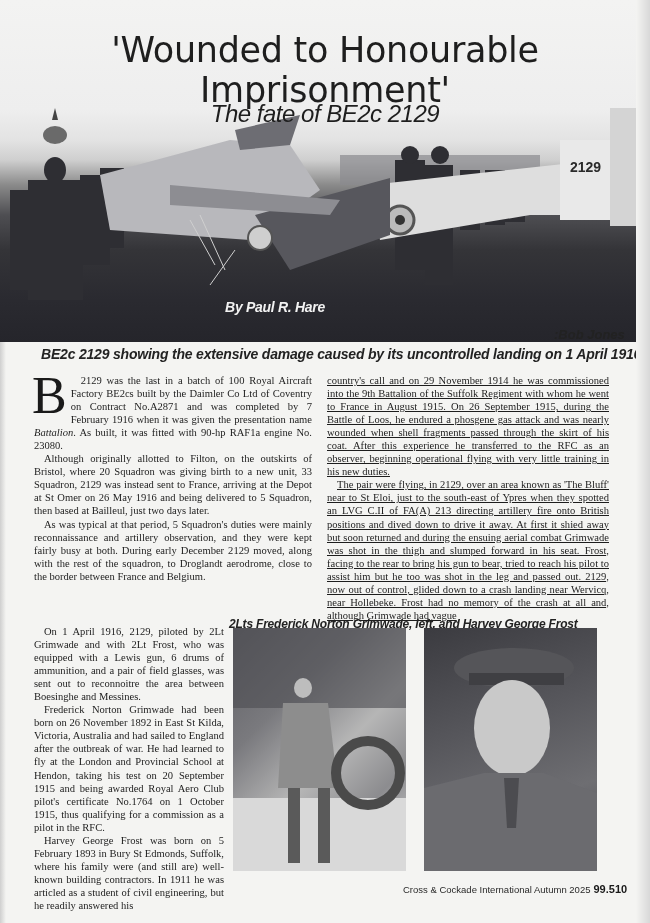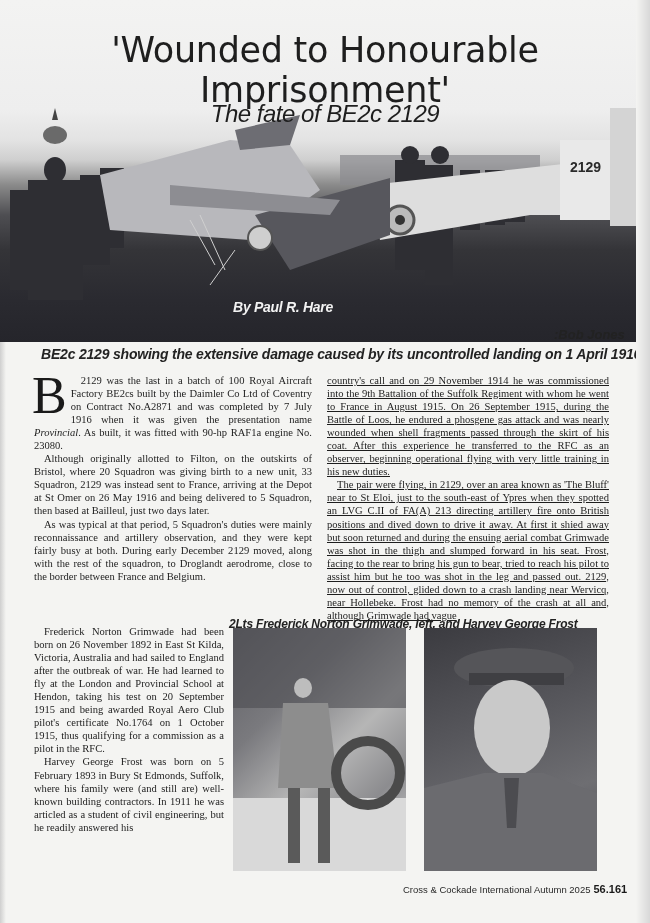--- a/index.html
+++ b/index.html
@@ -36,21 +36,21 @@
   }
   .subtitle {
     position:absolute; left:0; width:650px; top:76px;
     text-align:center;
     font-family:"Liberation Sans", "DejaVu Sans", sans-serif;
     font-style:italic; font-size:24px; color:#1e1e1e;
     letter-spacing:-0.5px;
     margin-top:24px;
   }
   .byline {
-    position:absolute; left:8px; width:550px; top:299px;
+    position:absolute; left:0; width:550px; top:299px;
     text-align:center;
     font-family:"Liberation Sans", sans-serif;
     font-style:italic; font-weight:bold; font-size:14px; color:#f2f2f2;
     letter-spacing:-0.3px;
   }
   .caption-main {
     position:absolute; left:41px; top:346px;
     font-family:"Liberation Sans", sans-serif;
     font-style:italic; font-size:14px; font-weight:bold; color:#222;
     letter-spacing:-0.2px;
@@ -143,26 +143,27 @@
   <div class="title">'Wounded to Honourable Imprisonment'</div>
   <div class="subtitle">The fate of BE2c 2129</div>
   <div class="byline">By Paul R. Hare</div>
 </div>
 
 <div class="caption-main">BE2c 2129 showing the extensive damage caused by its uncontrolled landing on 1 April 1916</div>
 <div class="caption-credit">:Bob Jones</div>
 
 <div class="col col-left">
   <p class="first"><span class="dropcap">B</span></p>
-  <p><span>2129 was the last in a batch of 100 Royal Aircraft Factory BE2cs built by the Daimler Co Ltd of Coventry on Contract No.A2871 and was completed by 7 July 1916 when it was given the presentation name </span><i>Provincial</i><span>. As built, it was fitted with 90-hp RAF1a engine No. 23080.</span></p>
+  <p><span>2129 was the last in a batch of 100 Royal Aircraft Factory BE2cs built by the Daimler Co Ltd of Coventry on Contract No.A2871 and was completed by 7 February 1916 when it was given the presentation name </span><i>Battalion</i><span>. As built, it was fitted with 90-hp RAF1a engine No. 23080.</span></p>
   <p>Although originally allotted to Filton, on the outskirts of Bristol, where 20 Squadron was giving birth to a new unit, 33 Squadron, 2129 was instead sent to France, arriving at the Depot at St Omer on 26 May 1916 and being delivered to 5 Squadron, then based at Bailleul, just two days later.</p>
   <p>As was typical at that period, 5 Squadron's duties were mainly reconnaissance and artillery observation, and they were kept fairly busy at both. During early December 2129 moved, along with the rest of the squadron, to Droglandt aerodrome, close to the border between France and Belgium.</p>
 </div>
 
 <div class="col col-left-narrow">
+  <p>On 1 April 1916, 2129, piloted by 2Lt Grimwade and with 2Lt Frost, who was equipped with a Lewis gun, 6 drums of ammunition, and a pair of field glasses, was sent out to reconnoitre the area between Boesinghe and Messines.</p>
   <p>Frederick Norton Grimwade had been born on 26 November 1892 in East St Kilda, Victoria, Australia and had sailed to England after the outbreak of war. He had learned to fly at the London and Provincial School at Hendon, taking his test on 20 September 1915 and being awarded Royal Aero Club pilot's certificate No.1764 on 1 October 1915, thus qualifying for a commission as a pilot in the RFC.</p>
   <p>Harvey George Frost was born on 5 February 1893 in Bury St Edmonds, Suffolk, where his family were (and still are) well-known building contractors. In 1911 he was articled as a student of civil engineering, but he readily answered his</p>
 </div>
 
 <div class="col col-right">
   <p class="first">country's call and on 29 November 1914 he was commissioned into the 9th Battalion of the Suffolk Regiment with whom he went to France in August 1915. On 26 September 1915, during the Battle of Loos, he endured a phosgene gas attack and was nearly wounded when shell fragments passed through the skirt of his coat. After this experience he transferred to the RFC as an observer, beginning operational flying with very little training in his new duties.</p>
   <p>The pair were flying, in 2129, over an area known as 'The Bluff' near to St Eloi, just to the south-east of Ypres when they spotted an LVG C.II of FA(A) 213 directing artillery fire onto British positions and dived down to drive it away.  At first it shied away but soon returned and during the ensuing aerial combat Grimwade was shot in the thigh and slumped forward in his seat. Frost, facing to the rear to bring his gun to bear, tried to reach his pilot to assist him but he too was shot in the leg and passed out. 2129, now out of control, glided down to a crash landing near Wervicq, near Hollebeke. Frost had no memory of the crash at all and, although Grimwade had vague</p>
 </div>
 
 <div class="fig2-caption">2Lts Frederick Norton Grimwade, left, and Harvey George Frost</div>
@@ -181,15 +182,15 @@
 <div class="photo photo-right">
   <svg width="173" height="243" viewBox="0 0 173 243">
     <ellipse cx="90" cy="40" rx="60" ry="20" fill="#555559"></ellipse>
     <rect x="45" y="45" width="95" height="12" fill="#3f3f43"></rect>
     <ellipse cx="88" cy="100" rx="38" ry="48" fill="#c9c9c9"></ellipse>
     <path d="M0 160 L60 145 L120 145 L173 165 L173 243 L0 243 Z" fill="#6b6b6f"></path>
     <path d="M80 150 L95 150 L92 200 L83 200 Z" fill="#4c4c50"></path>
   </svg>
 </div>
 
-<div class="footer"><span>Cross &amp; Cockade International Autumn 2025</span><b>56.161</b></div>
+<div class="footer"><span>Cross &amp; Cockade International Autumn 2025</span><b>99.510</b></div>
 
 <div class="page-shadow-right"></div>
 
 </body></html>

